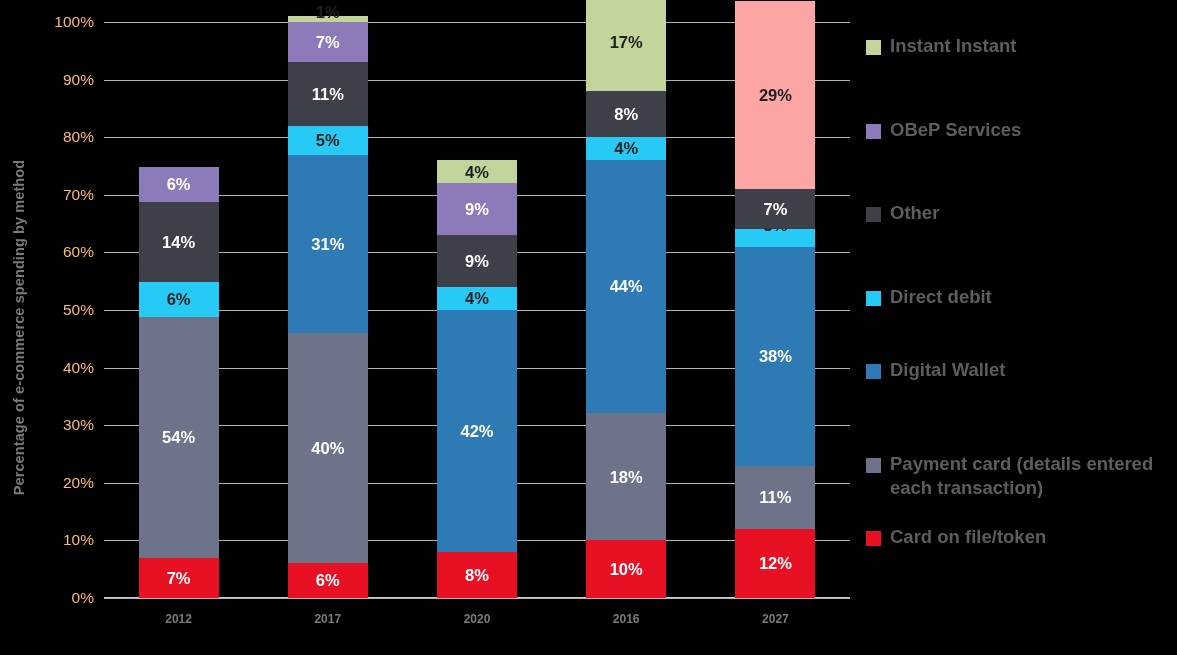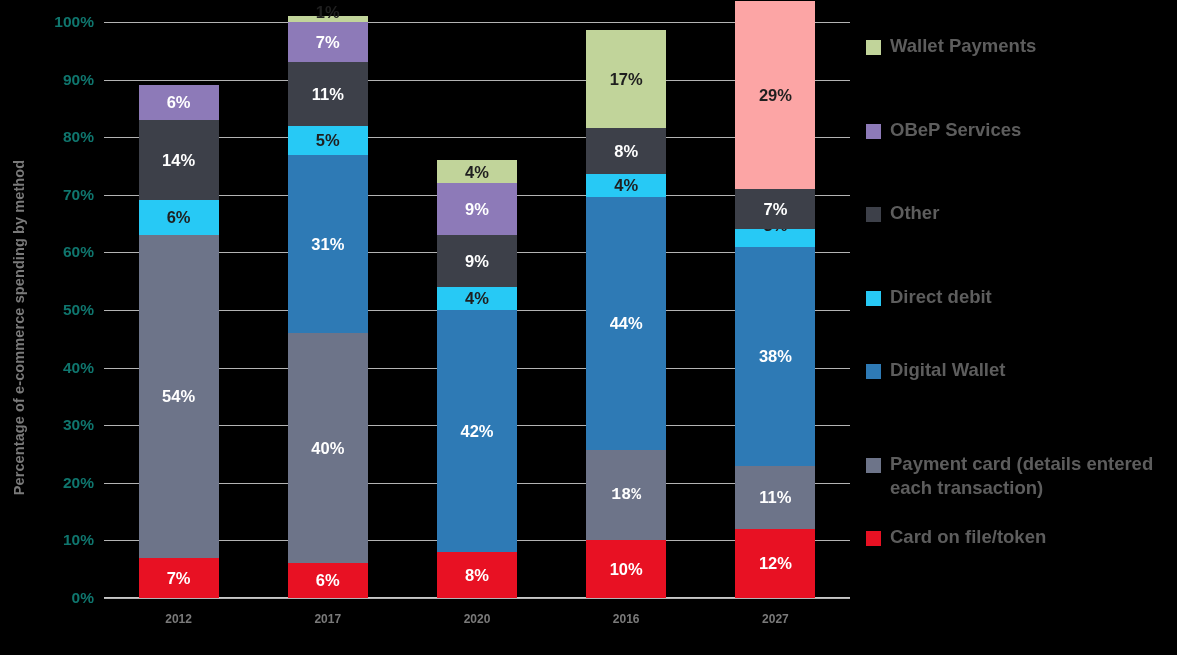--- a/index.html
+++ b/index.html
@@ -34,23 +34,23 @@
   
   #y-tick-labels {
     position: absolute;
     left: 38px; top: 22px;
     width: 62px; height: 576px;
   }
   .y-tick {
     position: absolute;
     right: 6px;
     transform: translateY(-50%);
-    color: #0f766e;
+    color: #fdba74;
     font-size: 15.5px;
-    font-weight: bold;
+    font-weight: normal;
     white-space: nowrap;
   }
 
   
   #plot-area {
     position: absolute;
     left: 104px; top: 22px;
     width: 746px; height: 576px;
   }
   .gridline {
@@ -175,21 +175,21 @@
       <div class="gridline" style="top: 230.4px;"></div>
       <div class="gridline" style="top: 172.8px;"></div>
       <div class="gridline" style="top: 115.2px;"></div>
       <div class="gridline" style="top: 57.6px;"></div>
       <div class="gridline" style="top: 0px;"></div>
       <div class="bar-col" style="left: 34.6px;">
         <div class="bar-stack">
           <div class="seg" style="height: 40.32px; background: rgb(232, 17, 35);">
             <span class="seg-label light">7%</span>
           </div>
-          <div class="seg" style="height: 323px; background: rgb(109, 116, 137);">
+          <div class="seg" style="height: 241px; background: rgb(109, 116, 137);">
             <span class="seg-label light">54%</span>
           </div>
           <div class="seg" style="height: 34.56px; background: rgb(39, 201, 245);">
             <span class="seg-label dark">6%</span>
           </div>
           <div class="seg" style="height: 80.64px; background: rgb(61, 64, 73);">
             <span class="seg-label light">14%</span>
           </div>
           <div class="seg" style="height: 34.56px; background: rgb(141, 122, 184);">
             <span class="seg-label light">6%</span>
@@ -241,21 +241,21 @@
           <div class="seg" style="height: 23.04px; background: rgb(193, 212, 154);">
             <span class="seg-label dark">4%</span>
           </div>
         </div>
       </div>
       <div class="bar-col" style="left: 482.2px;">
         <div class="bar-stack">
           <div class="seg" style="height: 57.6px; background: rgb(232, 17, 35);">
             <span class="seg-label light">10%</span>
           </div>
-          <div class="seg" style="height: 90px; background: rgb(109, 116, 137); font-family: Liberation Mono, monospace;">
+          <div class="seg" style="height: 127px; background: rgb(109, 116, 137);">
             <span class="seg-label light">18%</span>
           </div>
           <div class="seg" style="height: 253.44px; background: rgb(46, 122, 181);">
             <span class="seg-label light">44%</span>
           </div>
           <div class="seg" style="height: 23.04px; background: rgb(39, 201, 245);">
             <span class="seg-label dark">4%</span>
           </div>
           <div class="seg" style="height: 46.08px; background: rgb(61, 64, 73);">
             <span class="seg-label light">8%</span>
@@ -293,21 +293,21 @@
       <div class="x-tick" style="left: 34.6px;">2012</div>
       <div class="x-tick" style="left: 183.8px;">2017</div>
       <div class="x-tick" style="left: 333px;">2020</div>
       <div class="x-tick" style="left: 482.2px;">2016</div>
       <div class="x-tick" style="left: 631.4px;">2027</div>
     </div>
 
   <div id="legend">
       <div class="legend-item" style="top: 12px;">
         <span class="legend-swatch" style="background: rgb(193, 212, 154);"></span>
-        <span class="legend-label">Wallet Payments</span>
+        <span class="legend-label">Instant Instant</span>
       </div>
       <div class="legend-item" style="top: 96px;">
         <span class="legend-swatch" style="background: rgb(141, 122, 184);"></span>
         <span class="legend-label">OBeP Services</span>
       </div>
       <div class="legend-item" style="top: 179px;">
         <span class="legend-swatch" style="background: rgb(61, 64, 73);"></span>
         <span class="legend-label">Other</span>
       </div>
       <div class="legend-item" style="top: 263px;">

